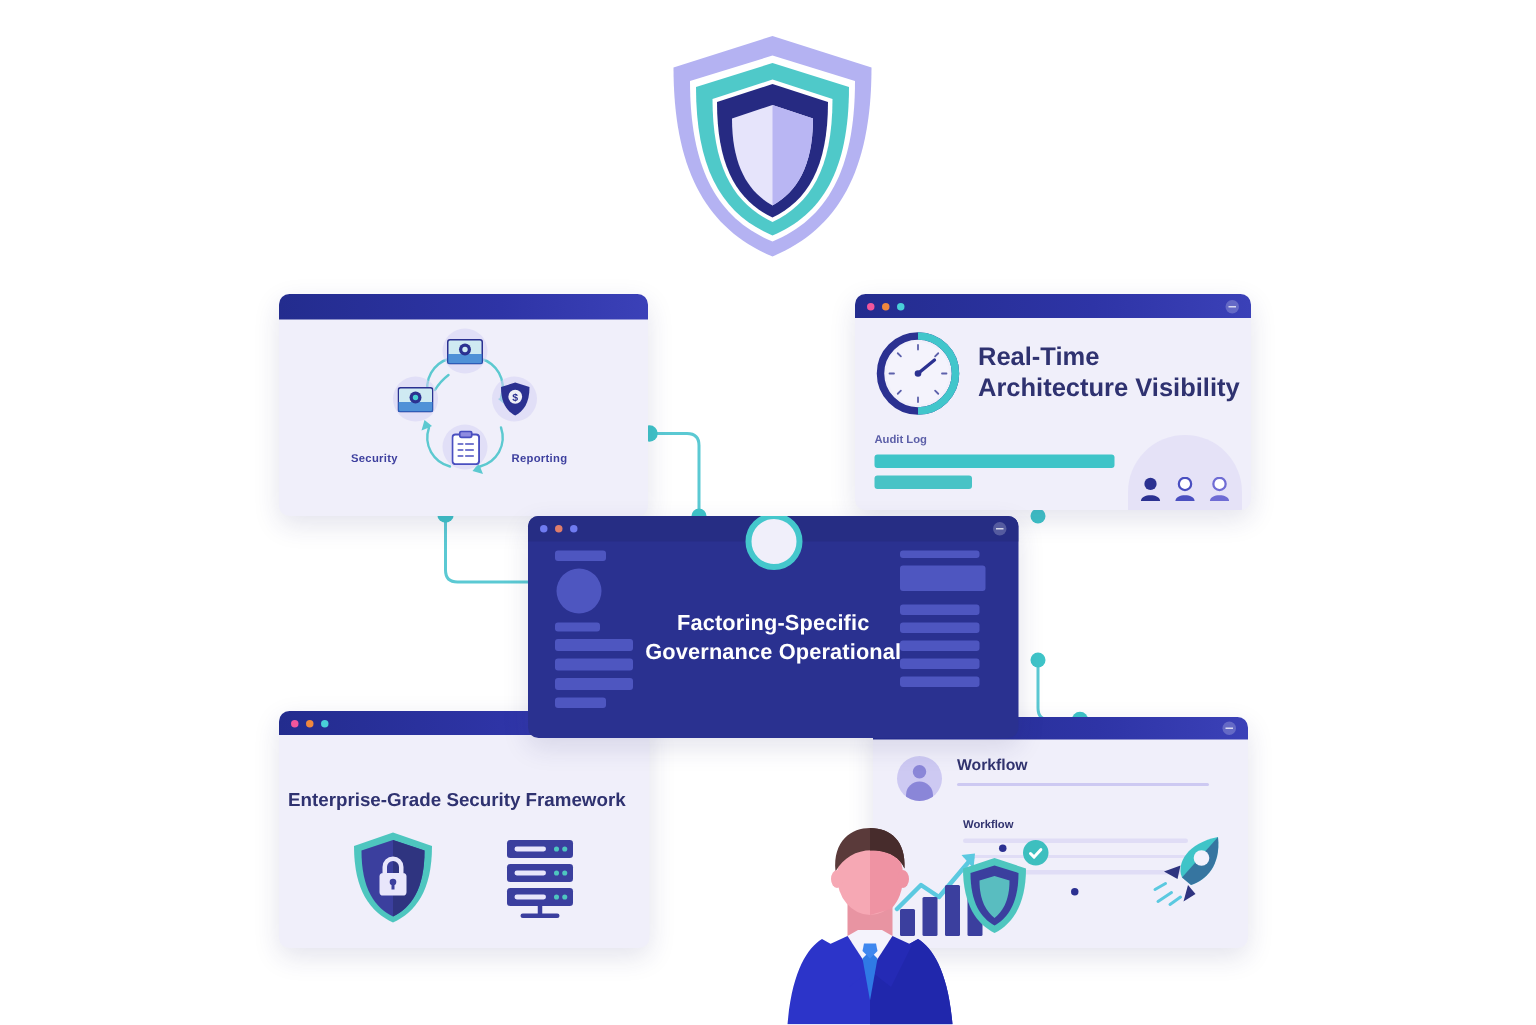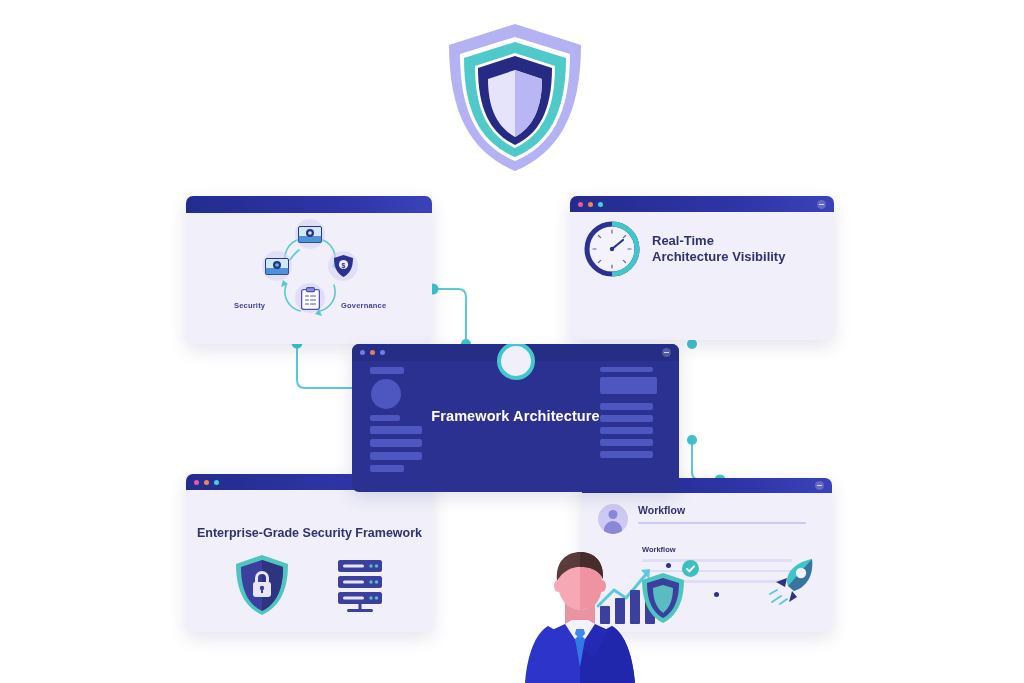--- a/index.html
+++ b/index.html
@@ -50,21 +50,21 @@
     background:rgba(214,210,244,.55);
     display:flex;align-items:center;justify-content:center;
   }
   .cy-lbl{
     position:absolute;font-size:7.5px;font-weight:700;color:#3d3f9e;letter-spacing:.2px;
   }
 
   
   #card-realtime{left:570px;top:196px;width:264px;height:144px;}
   .rt-head{display:flex;align-items:center;gap:11px;padding:8px 0 0 13px;}
-  .rt-title{font-size:13px;font-weight:700;color:#2f3270;line-height:1.22;}
+  .rt-title{font-size:17px;font-weight:700;color:#2f3270;line-height:1.22;}
   .rt-body{padding:10px 0 0 13px;position:relative;}
   .rt-sub{font-size:7.5px;color:#5c5fa8;font-weight:600;margin-bottom:6px;}
   .bar{height:9px;border-radius:2px;background:#3fc4c8;}
   .bar.b1{width:160px;margin-bottom:5px;}
   .bar.b2{width:65px;background:#48c3c6;}
   .rt-users{position:absolute;right:14px;bottom:-8px;display:flex;gap:9px;align-items:flex-end;}
   .rt-halo{position:absolute;right:6px;bottom:-14px;width:76px;height:50px;
     border-radius:40px 40px 0 0;background:rgba(214,210,244,.45);}
 
   
@@ -81,21 +81,21 @@
   .sk{background:#5159c4;border-radius:2px;margin-bottom:5px;opacity:.92;}
   .ring{
     position:absolute;left:50%;top:-19px;transform:translateX(-50%);
     width:38px;height:38px;border-radius:50%;
     border:4px solid #44c7cc;background:#f0effa;box-sizing:border-box;z-index:9;
   }
 
   
   #card-security{left:186px;top:474px;width:247px;height:158px;}
   #card-security .titlebar{height:16px;}
-  .sec-title{font-size:12.5px;font-weight:700;color:#2f3270;text-align:center;padding:36px 6px 0;}
+  .sec-title{font-size:12.5px;font-weight:700;color:#2f3270;padding:36px 6px 0;}
   .sec-icons{display:flex;align-items:center;justify-content:space-around;padding:14px 26px 0;}
 
   
   #card-workflow{left:582px;top:478px;width:250px;height:154px;}
   #card-workflow .titlebar{height:15px;}
   .wf-head{display:flex;align-items:flex-start;gap:10px;padding:11px 0 0 16px;}
   .wf-avatar{width:30px;height:30px;border-radius:50%;background:#cdc9f2;position:relative;overflow:hidden;flex:0 0 auto;}
   .wf-avatar:before{content:"";position:absolute;left:50%;top:6px;transform:translateX(-50%);
     width:9px;height:9px;border-radius:50%;background:#8a86d8;}
   .wf-avatar:after{content:"";position:absolute;left:50%;top:17px;transform:translateX(-50%);
@@ -204,21 +204,21 @@
       <div class="cy-node" style="left:76px;top:38px;">
         <svg width="24" height="17" viewBox="0 0 24 17">
           <rect x="0.5" y="0.5" width="23" height="16" rx="1.5" fill="#cfeaf2" stroke="#2b3191"></rect>
           <rect x="0.5" y="10" width="23" height="6.5" fill="#2f7ad0" opacity=".8"></rect>
           <circle cx="12" cy="7" r="4" fill="#2b3191"></circle>
           <circle cx="12" cy="7" r="1.8" fill="#46cfd2"></circle>
         </svg>
       </div>
 
       <div class="cy-lbl" style="left:48px;top:88px;">Security</div>
-      <div class="cy-lbl" style="left:155px;top:88px;">Governance</div>
+      <div class="cy-lbl" style="left:155px;top:88px;">Reporting</div>
     </div>
   </div>
 
   <div class="card" id="card-realtime">
     <div class="titlebar">
       <div class="dots">
         <span class="dot d1"></span>
         <span class="dot d2"></span>
         <span class="dot d3"></span>
       </div>
@@ -238,20 +238,40 @@
         </g>
         <path d="M29 29 L40 20" stroke="#2b3191" stroke-width="2.2" stroke-linecap="round"></path>
         <circle cx="29" cy="29" r="2.2" fill="#2b3191"></circle>
       </svg>
       <div class="rt-title">
         <div>Real-Time</div>
         <div>Architecture Visibility</div>
       </div>
     </div>
 
+    <div class="rt-body">
+      <div class="rt-halo"></div>
+      <div class="rt-sub">Audit Log</div>
+      <div class="bar b1"></div>
+      <div class="bar b2"></div>
+      <div class="rt-users">
+        <svg width="14" height="16" viewBox="0 0 14 16">
+          <circle cx="7" cy="4.6" r="4.1" fill="#2b3191"></circle>
+          <path d="M0.6 16 C0.6 10.8 13.4 10.8 13.4 16 Z" fill="#2b3191"></path>
+        </svg>
+        <svg width="14" height="16" viewBox="0 0 14 16">
+          <circle cx="7" cy="4.6" r="4.1" fill="#fff" stroke="#4a4fc0" stroke-width="1.5"></circle>
+          <path d="M0.6 16 C0.6 10.8 13.4 10.8 13.4 16 Z" fill="#4a4fc0"></path>
+        </svg>
+        <svg width="14" height="16" viewBox="0 0 14 16">
+          <circle cx="7" cy="4.6" r="4.1" fill="#fff" stroke="#6f6cd4" stroke-width="1.5"></circle>
+          <path d="M0.6 16 C0.6 10.8 13.4 10.8 13.4 16 Z" fill="#6f6cd4"></path>
+        </svg>
+      </div>
+    </div>
   </div>
 
   <div class="card" id="card-center">
     <div class="titlebar">
       <div class="dots">
         <span class="dot d1" style="background:#6f7bf0"></span>
         <span class="dot d2" style="background:#e07d6a"></span>
         <span class="dot d3" style="background:#6f7bf0"></span>
       </div>
       <span class="tb-right">
@@ -276,21 +296,22 @@
         <div class="sk" style="width:53px;height:5px;"></div>
         <div class="sk" style="width:57px;height:17px;margin-bottom:9px;"></div>
         <div class="sk" style="width:53px;height:7px;"></div>
         <div class="sk" style="width:53px;height:7px;"></div>
         <div class="sk" style="width:53px;height:7px;"></div>
         <div class="sk" style="width:53px;height:7px;"></div>
         <div class="sk" style="width:53px;height:7px;"></div>
       </div>
 
       <div class="ctr-title">
-        <div>Framework Architecture</div>
+        <div>Factoring-Specific</div>
+        <div>Governance Operational</div>
       </div>
     </div>
   </div>
 
   <div class="card" id="card-security">
     <div class="titlebar">
       <div class="dots">
         <span class="dot d1"></span>
         <span class="dot d2"></span>
         <span class="dot d3"></span>

